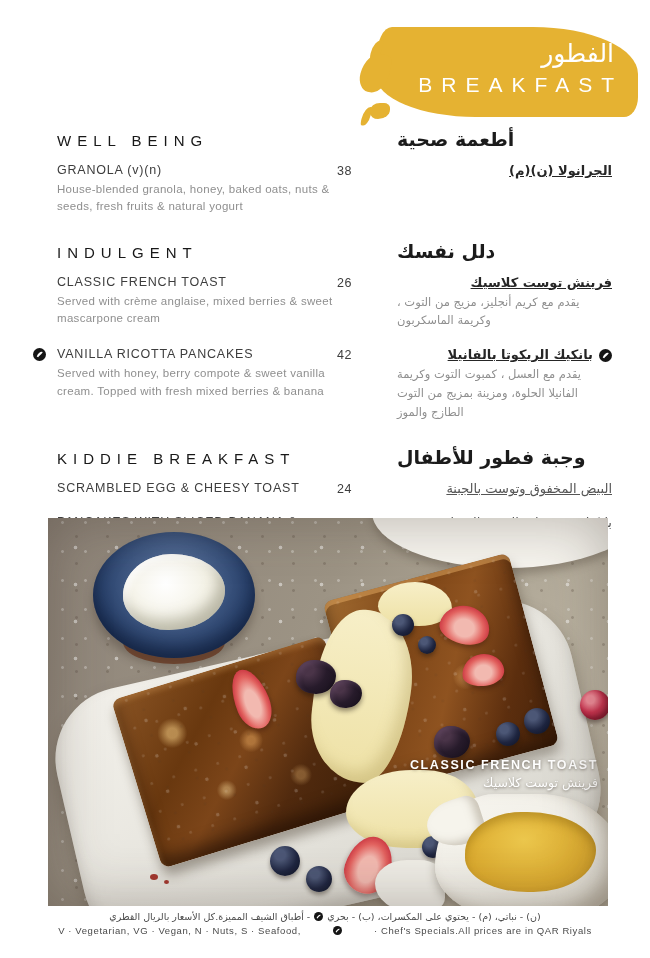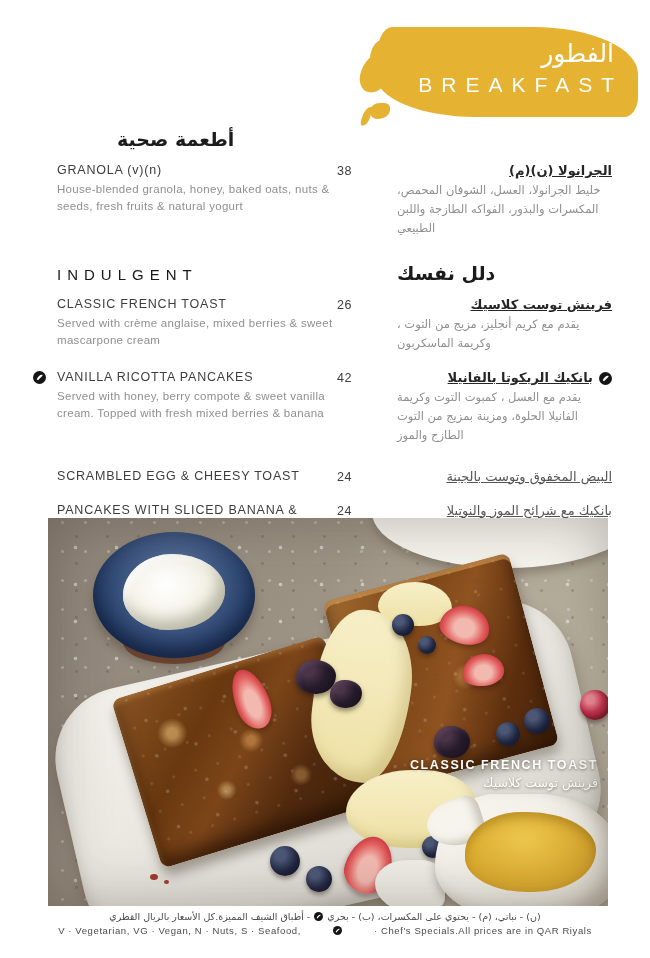--- a/index.html
+++ b/index.html
@@ -176,34 +176,34 @@
     <div class="brush-text">
       <div class="brush-ar ar">الفطور</div>
       <div class="brush-en">BREAKFAST</div>
     </div>
   </div>
 
   <div class="menu">
 
     <div class="section">
       <div class="mrow heading-row">
+        <div class="en-col h-en">WELL BEING</div>
         <div class="price-col"></div>
         <div class="ar-col h-ar ar">أطعمة صحية</div>
       </div>
       <div class="mrow item-row">
         <div class="en-col">
           <div class="i-name">GRANOLA (v)(n)</div>
           <div class="i-desc">House-blended granola, honey, baked oats, nuts &amp; seeds, fresh fruits &amp; natural yogurt</div>
         </div>
         <div class="price-col">38</div>
         <div class="ar-col">
           <div class="ar-name-wrap">
               <span class="i-name-ar ar">الجرانولا (ن)(م)</span>
             </div>
-          <div class="i-desc-ar ar">خليط الجرانولا، العسل، الشوفان المحمص، المكسرات والبذور، الفواكه الطازجة واللبن الطبيعي</div>
         </div>
       </div>
     </div>
 
     <div class="section">
       <div class="mrow heading-row">
         <div class="en-col h-en">INDULGENT</div>
         <div class="price-col"></div>
         <div class="ar-col h-ar ar">دلل نفسك</div>
       </div>
@@ -243,20 +243,25 @@
                   <path d="M4.6 10.6 C6 6.4, 10.2 3.8, 11.6 5 C12.8 6, 8.6 8.2, 6.4 11.4 Z" fill="#ffffff"></path>
                 </svg>
             </span>
           </div>
           <div class="i-desc-ar ar">يقدم مع العسل ، كمبوت التوت وكريمة الفانيلا الحلوة، ومزينة بمزيج من التوت الطازج والموز</div>
         </div>
       </div>
     </div>
 
     <div class="section kiddie">
+      <div class="mrow heading-row">
+        <div class="en-col h-en">KIDDIE BREAKFAST</div>
+        <div class="price-col"></div>
+        <div class="ar-col h-ar ar">وجبة فطور للأطفال</div>
+      </div>
       <div class="mrow item-row">
         <div class="en-col">
             <div class="i-name">SCRAMBLED EGG &amp; CHEESY TOAST</div>
           </div>
         <div class="price-col">24</div>
         <div class="ar-col">
             <div class="ar-name-wrap">
               <span class="i-name-ar ar" style="font-weight:400;color:#555;">البيض المخفوق وتوست بالجبنة</span>
             </div>
           </div>

